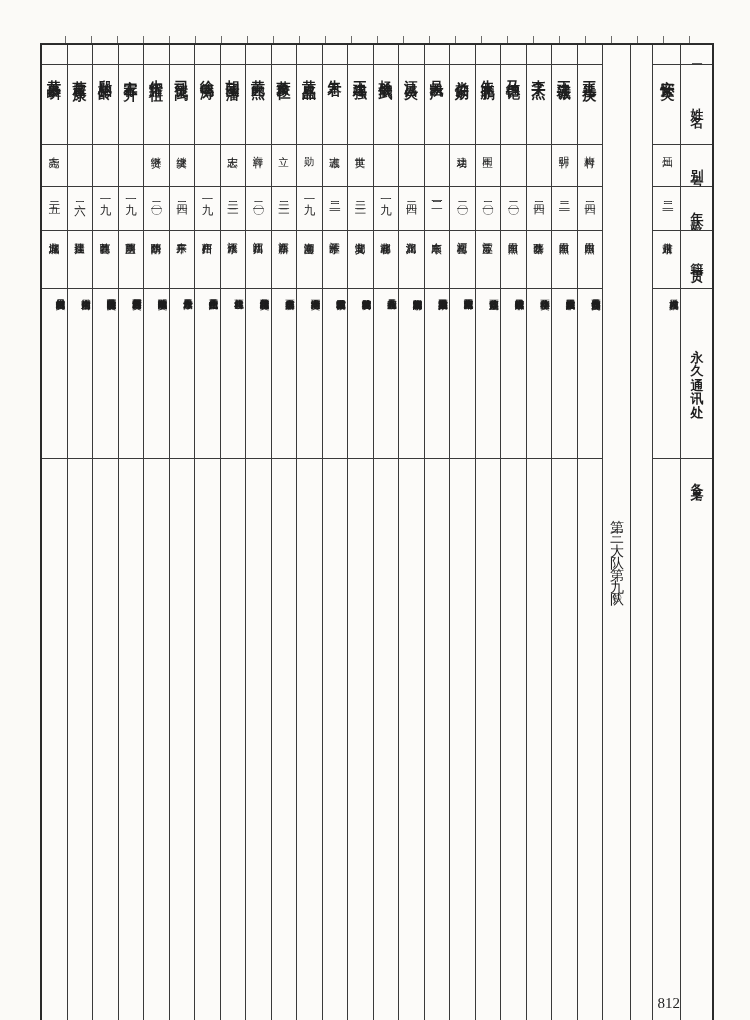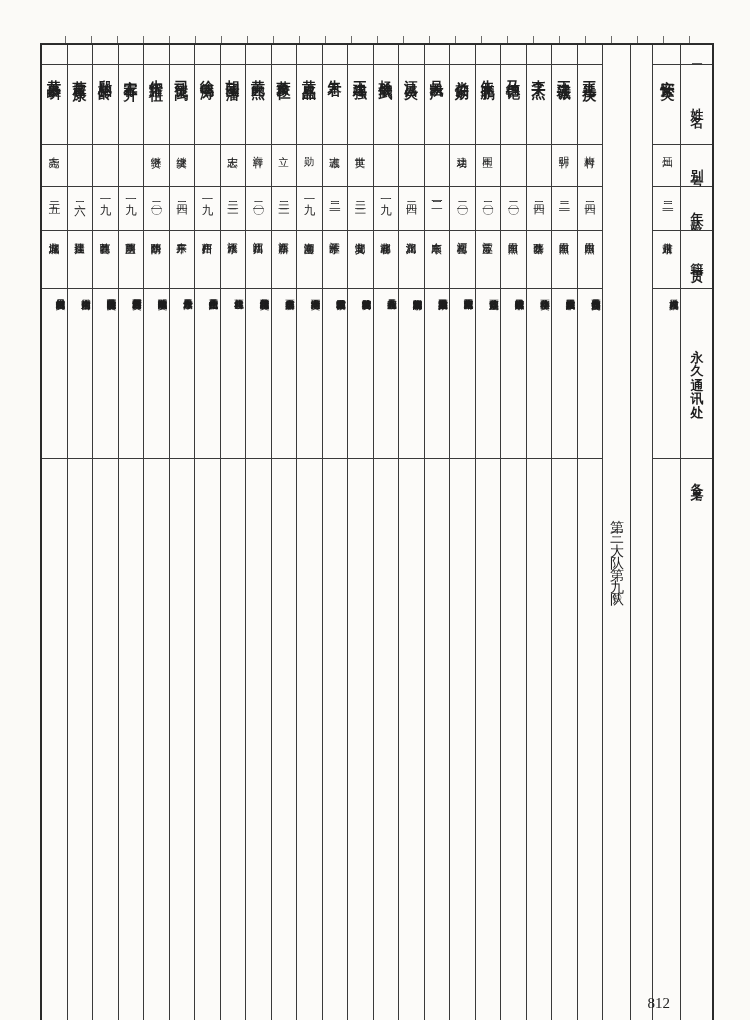--- a/index.html
+++ b/index.html
@@ -36,21 +36,21 @@
   .addr-cell{font-size:9.5px;letter-spacing:0;padding-top:3px;line-height:12px;}
   .label-cell{font-weight:bold;text-align:center;display:flex;align-items:center;justify-content:center;}
   .label-cell .lbl{writing-mode:vertical-rl;text-orientation:upright;}
   .lbl-qf{font-size:11px;letter-spacing:1px;}
   .lbl-sm{font-size:13px;letter-spacing:7px;}
   .lbl-addr{font-size:13px;letter-spacing:14px;}
   .division-cell{border-bottom:none;height:100%;display:flex;align-items:center;justify-content:center;
         font-size:14px;letter-spacing:12px;padding-top:0;}
   .division-mark{font-size:9px;letter-spacing:0;}
   .blank-cell{border-bottom:none;height:100%;}
-  .page-num{position:absolute;right:80px;bottom:8px;font-size:15px;
+  .page-num{position:absolute;right:70px;bottom:8px;font-size:15px;
         font-family:"Liberation Serif","DejaVu Serif",serif;color:#222;}
 </style>
 </head>
 <body>
 
 <div class="page">
   <div class="tick-strip">
       <div class="ticks"></div>
     </div>
   <div class="roster" id="section-0">

